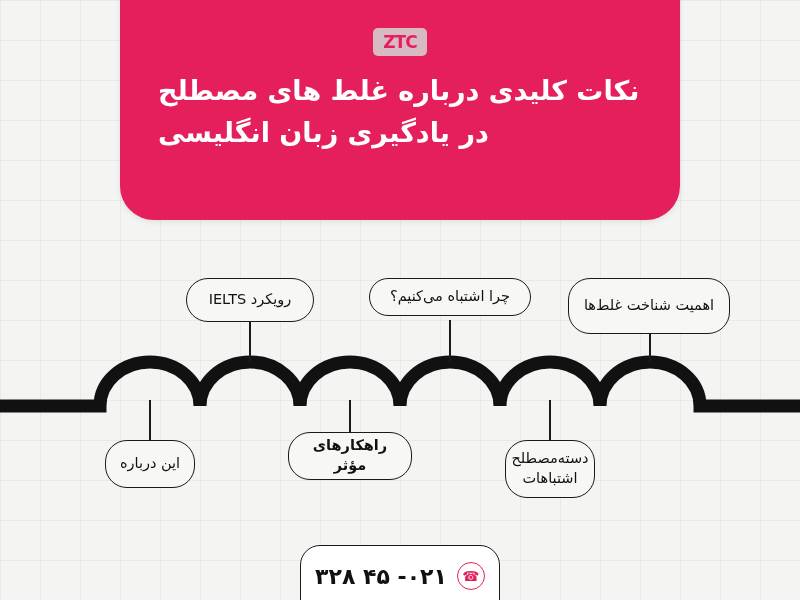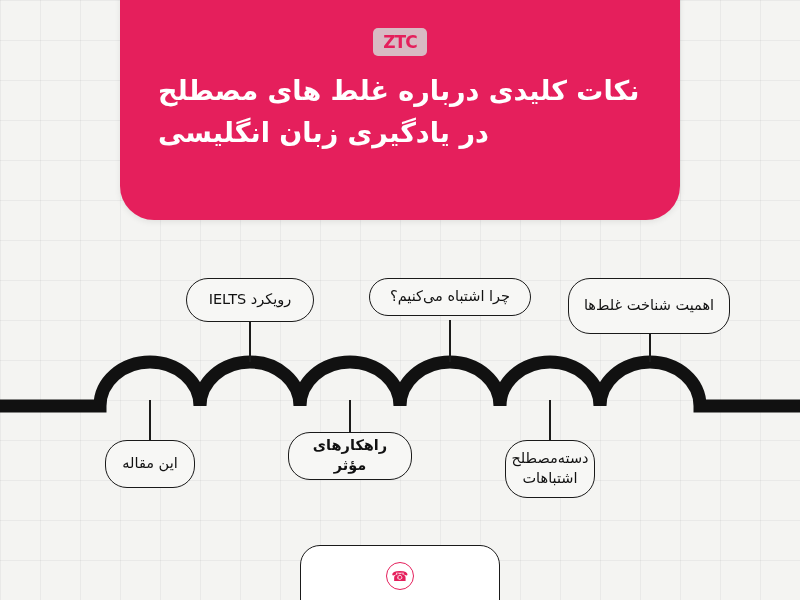--- a/index.html
+++ b/index.html
@@ -178,17 +178,18 @@
 <div class="connector" style="left:349px; top:400px; height:40px;"></div>
 <div class="connector" style="left:149px; top:400px; height:40px;"></div>
 
 <div class="node-box" style="left:568px; top:278px; width:162px; height:56px;">اهمیت شناخت غلط‌ها</div>
 <div class="node-box" style="left:369px; top:278px; width:162px; height:36px;">چرا اشتباه می‌کنیم؟</div>
 <div class="node-box" style="left:186px; top:278px; width:128px; height:44px;">رویکرد IELTS</div>
 
 <div class="node-box" style="left:505px; top:440px; width:90px; height:58px;">دسته‌مصطلح
 اشتباهات</div>
 <div class="node-box" style="left:288px; top:432px; width:124px; height:48px;font-weight:bold;">راهکارهای مؤثر</div>
-<div class="node-box" style="left:105px; top:440px; width:90px; height:48px;">این مقاله</div>
+<div class="node-box" style="left:105px; top:440px; width:90px; height:48px;">این درباره</div>
 
 <div id="phone-card">
+  <div id="phone-number">۰۲۱- ۴۵ ۳۲۸</div>
   <div class="phone-icon">☎</div>
 </div>
 
 </body></html>

